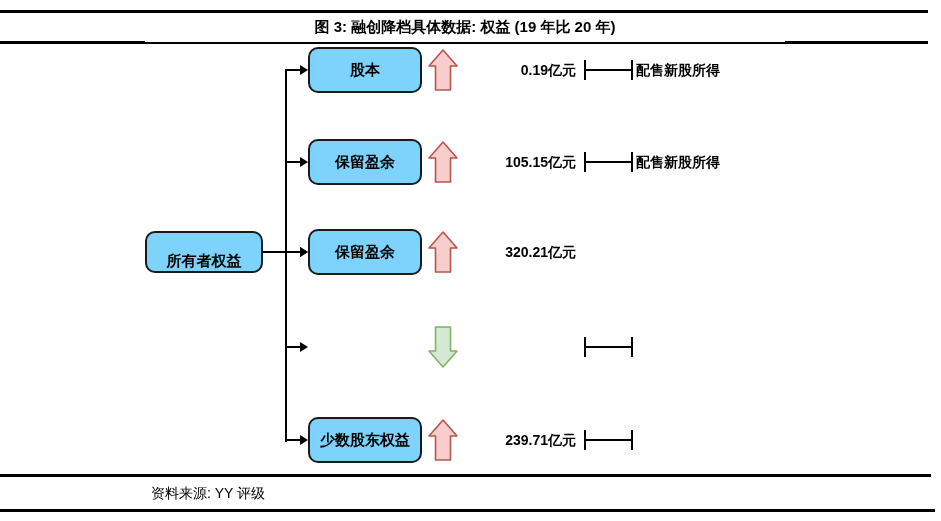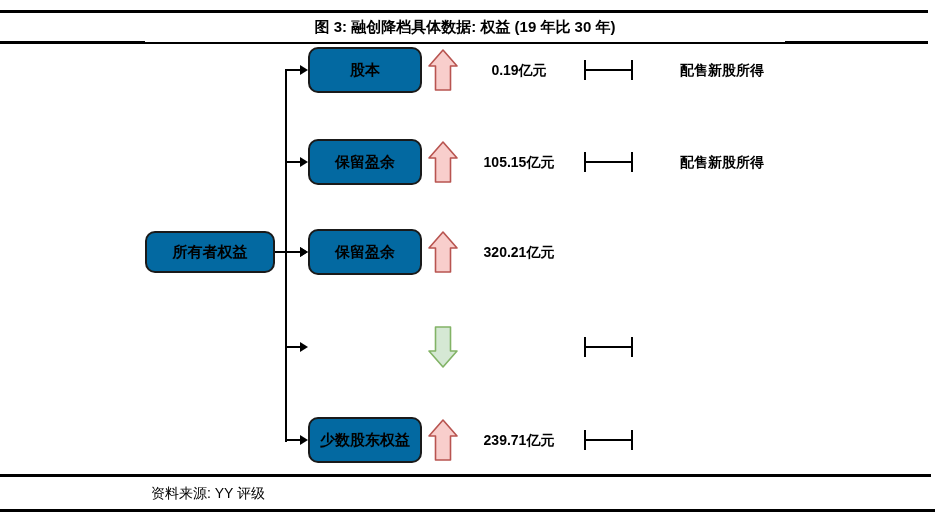--- a/index.html
+++ b/index.html
@@ -53,67 +53,67 @@
     border-top:5px solid transparent;
     border-bottom:5px solid transparent;
     border-left:8px solid #000;
   }
   .row .arrowhead { top:23px; }
   .arrowhead.root-head { top:247px; }
 
   
   .node {
     position:absolute;
-    border:2px solid #1a1a1a; border-radius:10px; background:#0369a1;
+    border:2px solid #1a1a1a; border-radius:10px; background:#7dd3fc;
     display:flex; align-items:center; justify-content:center;
     font-weight:bold; font-size:15px; white-space:nowrap;
   }
-  .root-node { left:145px; top:231px; width:130px; height:42px; }
+  .root-node { left:145px; top:231px; width:118px; height:42px;align-items:flex-end; }
   .row { position:absolute; left:0; width:941px; height:56px; }
   .row .node { left:308px; top:5px; width:114px; height:46px; }
   .row-1 { top:42px; }
   .row-2 { top:134px; }
   .row-3 { top:224px; }
   .row-4 { top:319px; }
   .row-5 { top:412px; }
 
   .fat-arrow { position:absolute; left:428px; top:7px; width:30px; height:42px; }
 
   .value {
     position:absolute; left:462px; top:0; width:114px; height:56px;
-    line-height:56px; text-align:center; font-weight:bold; font-size:14px;
+    line-height:56px; text-align:right; font-weight:bold; font-size:14px;
     white-space:nowrap;
   }
   .ibeam {
     position:absolute; left:584px; top:18px; width:49px; height:20px;
     border-left:2px solid #000; border-right:2px solid #000;
   }
   .ibeam::after {
     content:""; position:absolute; left:0; right:0; top:50%; height:2px;
     margin-top:-1px; background:#000;
   }
   .note {
     position:absolute; left:636px; top:0; width:172px; height:56px;
-    line-height:56px; text-align:center; font-weight:bold; font-size:14px;
+    line-height:56px; font-weight:bold; font-size:14px;
     white-space:nowrap;
   }
 </style>
 </head>
 <body>
 
 <div class="page">
 
   <div class="hline rule-top"></div>
   <div class="hline rule-mid-left"></div>
   <div class="hline rule-mid-center"></div>
   <div class="hline rule-mid-right"></div>
   <div class="hline rule-bot-top"></div>
   <div class="hline rule-bot-bottom"></div>
 
-  <div class="title">图 3: 融创降档具体数据: 权益 (19 年比 30 年)</div>
+  <div class="title">图 3: 融创降档具体数据: 权益 (19 年比 20 年)</div>
 
   <div class="trunk"></div>
   <div class="root-connector"></div>
   <div class="arrowhead root-head"></div>
 
   <div class="node root-node">
     <span>所有者权益</span>
   </div>
 
   <div class="row row-1">

